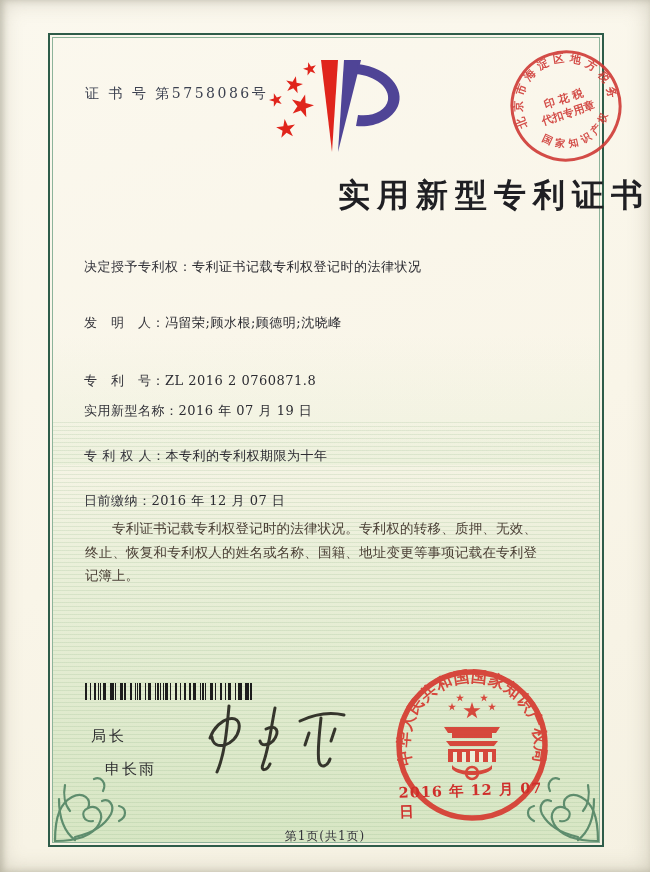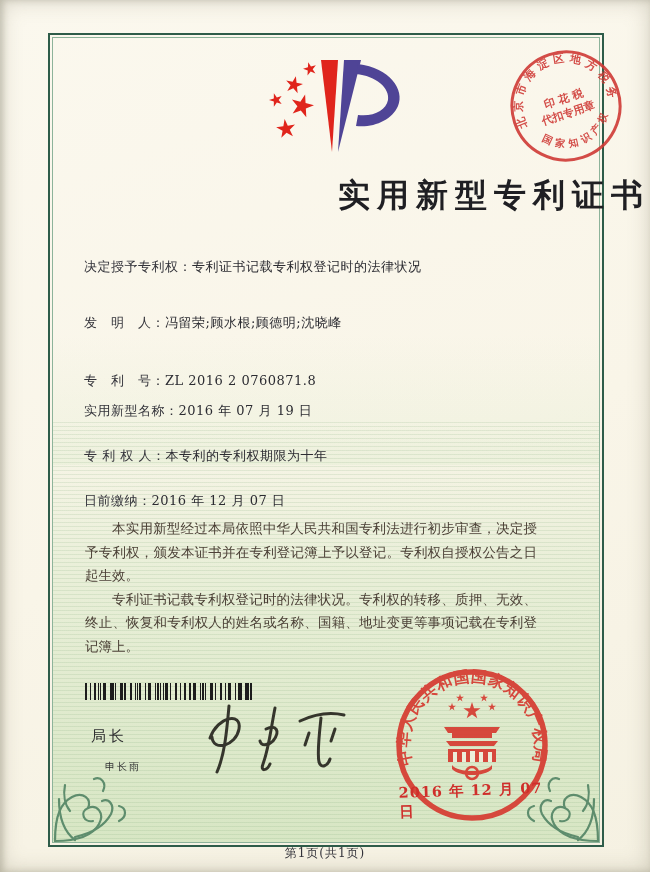--- a/index.html
+++ b/index.html
@@ -54,47 +54,48 @@
   }
   .body-text p{margin:0;text-indent:2em;}
   .barcode{
     position:absolute;left:85px;top:683px;width:168px;height:17px;
     background:
       repeating-linear-gradient(90deg,#1c1c1c 0 1.5px,transparent 1.5px 5px),
       repeating-linear-gradient(90deg,#1c1c1c 0 2px,transparent 2px 9px),
       repeating-linear-gradient(90deg,#1c1c1c 0 1px,transparent 1px 13px);
   }
   .post{position:absolute;left:91px;top:727px;font-size:15px;letter-spacing:3px;color:#2e2e30;}
-  .post-name{position:absolute;left:105px;top:760px;font-size:10px;letter-spacing:2px;color:#2e2e30;}
+  .post-name{position:absolute;left:105px;top:760px;font-size:15px;letter-spacing:2px;color:#2e2e30;}
   .signature{position:absolute;left:188px;top:698px;}
   .seal{position:absolute;left:392px;top:665px;opacity:.93;}
   .seal-date{
     position:absolute;left:399px;top:781px;width:160px;
     font-size:14.5px;color:#cf2f2b;letter-spacing:1px;
     transform:rotate(-2deg);font-weight:700;
   }
   .tax-stamp{position:absolute;left:506px;top:46px;transform:rotate(-18deg);opacity:.9;}
   .logo{position:absolute;left:252px;top:54px;}
   .footer{
-    position:absolute;left:0;right:0;top:845px;text-align:center;
+    position:absolute;left:0;right:0;top:828px;text-align:center;
     font-size:12px;color:#33333a;letter-spacing:1px;
   }
   .orn{position:absolute;width:104px;height:104px;}
   .orn-br{left:498px;top:741px;}
   .orn-bl{left:51px;top:741px;transform:scaleX(-1);}
 </style>
 </head>
 <body>
 
 <div class="paper">
   <div class="frame">
     <div class="tint-soft"></div>
     <div class="tint"></div>
   </div>
 
+  <div class="cert-no">证 书 号 第5758086号</div>
 
   <svg class="logo" width="160" height="112" viewBox="0 0 160 112">
     <g fill="#e0251c">
       <path transform="translate(58,15) scale(7) rotate(-15)" d="M0,-1 L0.2245,-0.309 0.9511,-0.309 0.3633,0.118 0.5878,0.809 0,0.382 -0.5878,0.809 -0.3633,0.118 -0.9511,-0.309 -0.2245,-0.309 Z"></path>
       <path transform="translate(42,31) scale(9) rotate(12)" d="M0,-1 L0.2245,-0.309 0.9511,-0.309 0.3633,0.118 0.5878,0.809 0,0.382 -0.5878,0.809 -0.3633,0.118 -0.9511,-0.309 -0.2245,-0.309 Z"></path>
       <path transform="translate(24,46) scale(7) rotate(-18)" d="M0,-1 L0.2245,-0.309 0.9511,-0.309 0.3633,0.118 0.5878,0.809 0,0.382 -0.5878,0.809 -0.3633,0.118 -0.9511,-0.309 -0.2245,-0.309 Z"></path>
       <path transform="translate(50,52) scale(12) rotate(15)" d="M0,-1 L0.2245,-0.309 0.9511,-0.309 0.3633,0.118 0.5878,0.809 0,0.382 -0.5878,0.809 -0.3633,0.118 -0.9511,-0.309 -0.2245,-0.309 Z"></path>
       <path transform="translate(34,75) scale(10) rotate(-8)" d="M0,-1 L0.2245,-0.309 0.9511,-0.309 0.3633,0.118 0.5878,0.809 0,0.382 -0.5878,0.809 -0.3633,0.118 -0.9511,-0.309 -0.2245,-0.309 Z"></path>
     </g>
     <path fill="#e0251c" d="M69,6 L86,6 L80,98 Z"></path>
@@ -135,21 +136,20 @@
     </div>
     <div class="field-row row-4">
       <span class="flabel">专 利 权 人：</span><span class="fvalue">本专利的专利权期限为十年</span>
     </div>
     <div class="field-row row-5">
       <span class="flabel">日前缴纳：</span><span class="fvalue">2016 年 12 月 07 日</span>
     </div>
   </div>
 
   <div class="body-text">
-    <p>本实用新型经过本局依照中华人民共和国专利法进行初步审查，决定授予专利权，颁发本证书并在专利登记簿上予以登记。专利权自授权公告之日起生效。</p>
     <p>专利证书记载专利权登记时的法律状况。专利权的转移、质押、无效、终止、恢复和专利权人的姓名或名称、国籍、地址变更等事项记载在专利登记簿上。</p>
   </div>
 
   <div class="barcode"></div>
 
   <div class="post">局长</div>
   <div class="post-name">申长雨</div>
 
   <svg class="signature" width="170" height="88" viewBox="0 0 170 88">
     <g fill="none" stroke="#35352c" stroke-width="3" stroke-linecap="round" stroke-linejoin="round">

